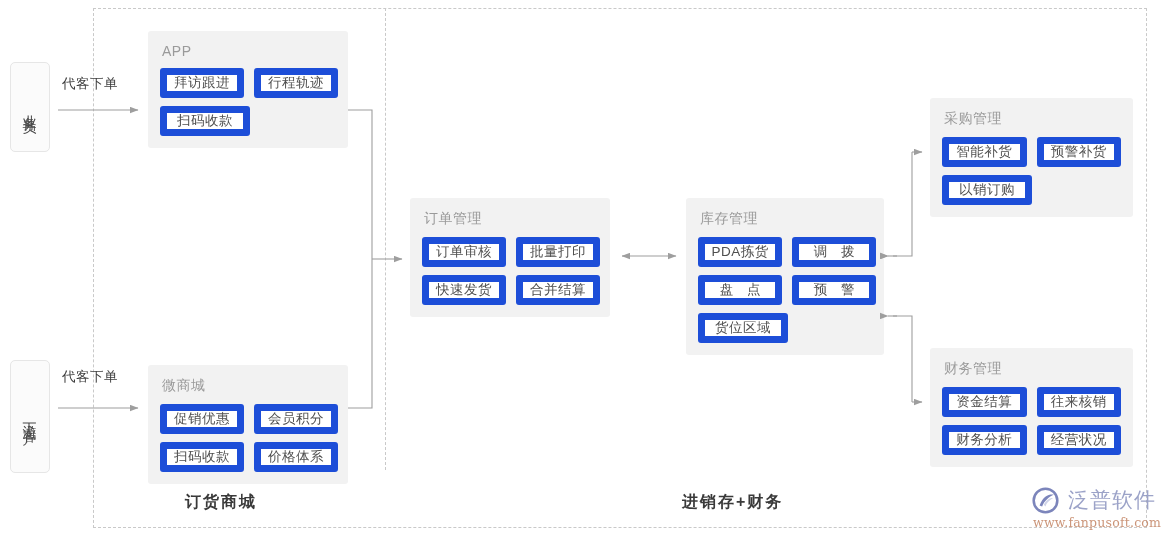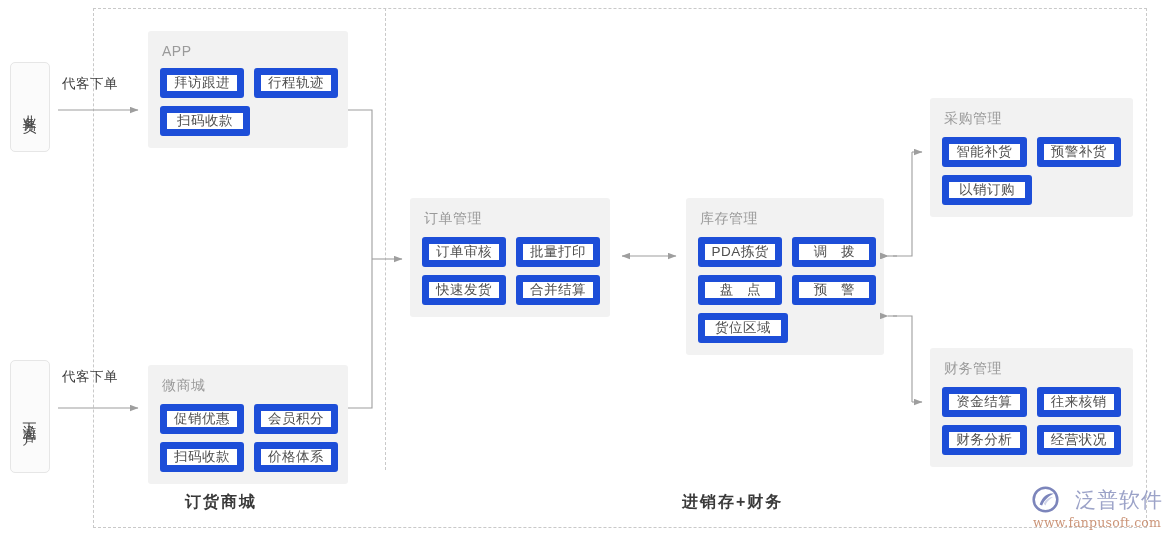--- a/index.html
+++ b/index.html
@@ -131,21 +131,21 @@
 
   
   #watermark {
     position: absolute;
     left: 1032px; top: 486px;
     width: 132px; height: 52px;
     display: flex;
     flex-direction: column;
     align-items: flex-start;
   }
-  .wm-row { display: flex; align-items: flex-start; gap: 16px; }
+  .wm-row { display: flex; align-items: flex-end; gap: 9px; }
   .wm-mark {
     width: 27px; height: 27px;
     position: relative;
     flex: 0 0 auto;
   }
   .wm-text {
     font-size: 21px;
     color: #8b93bf;
     letter-spacing: 1px;
     font-family: "DejaVu Sans", sans-serif;

